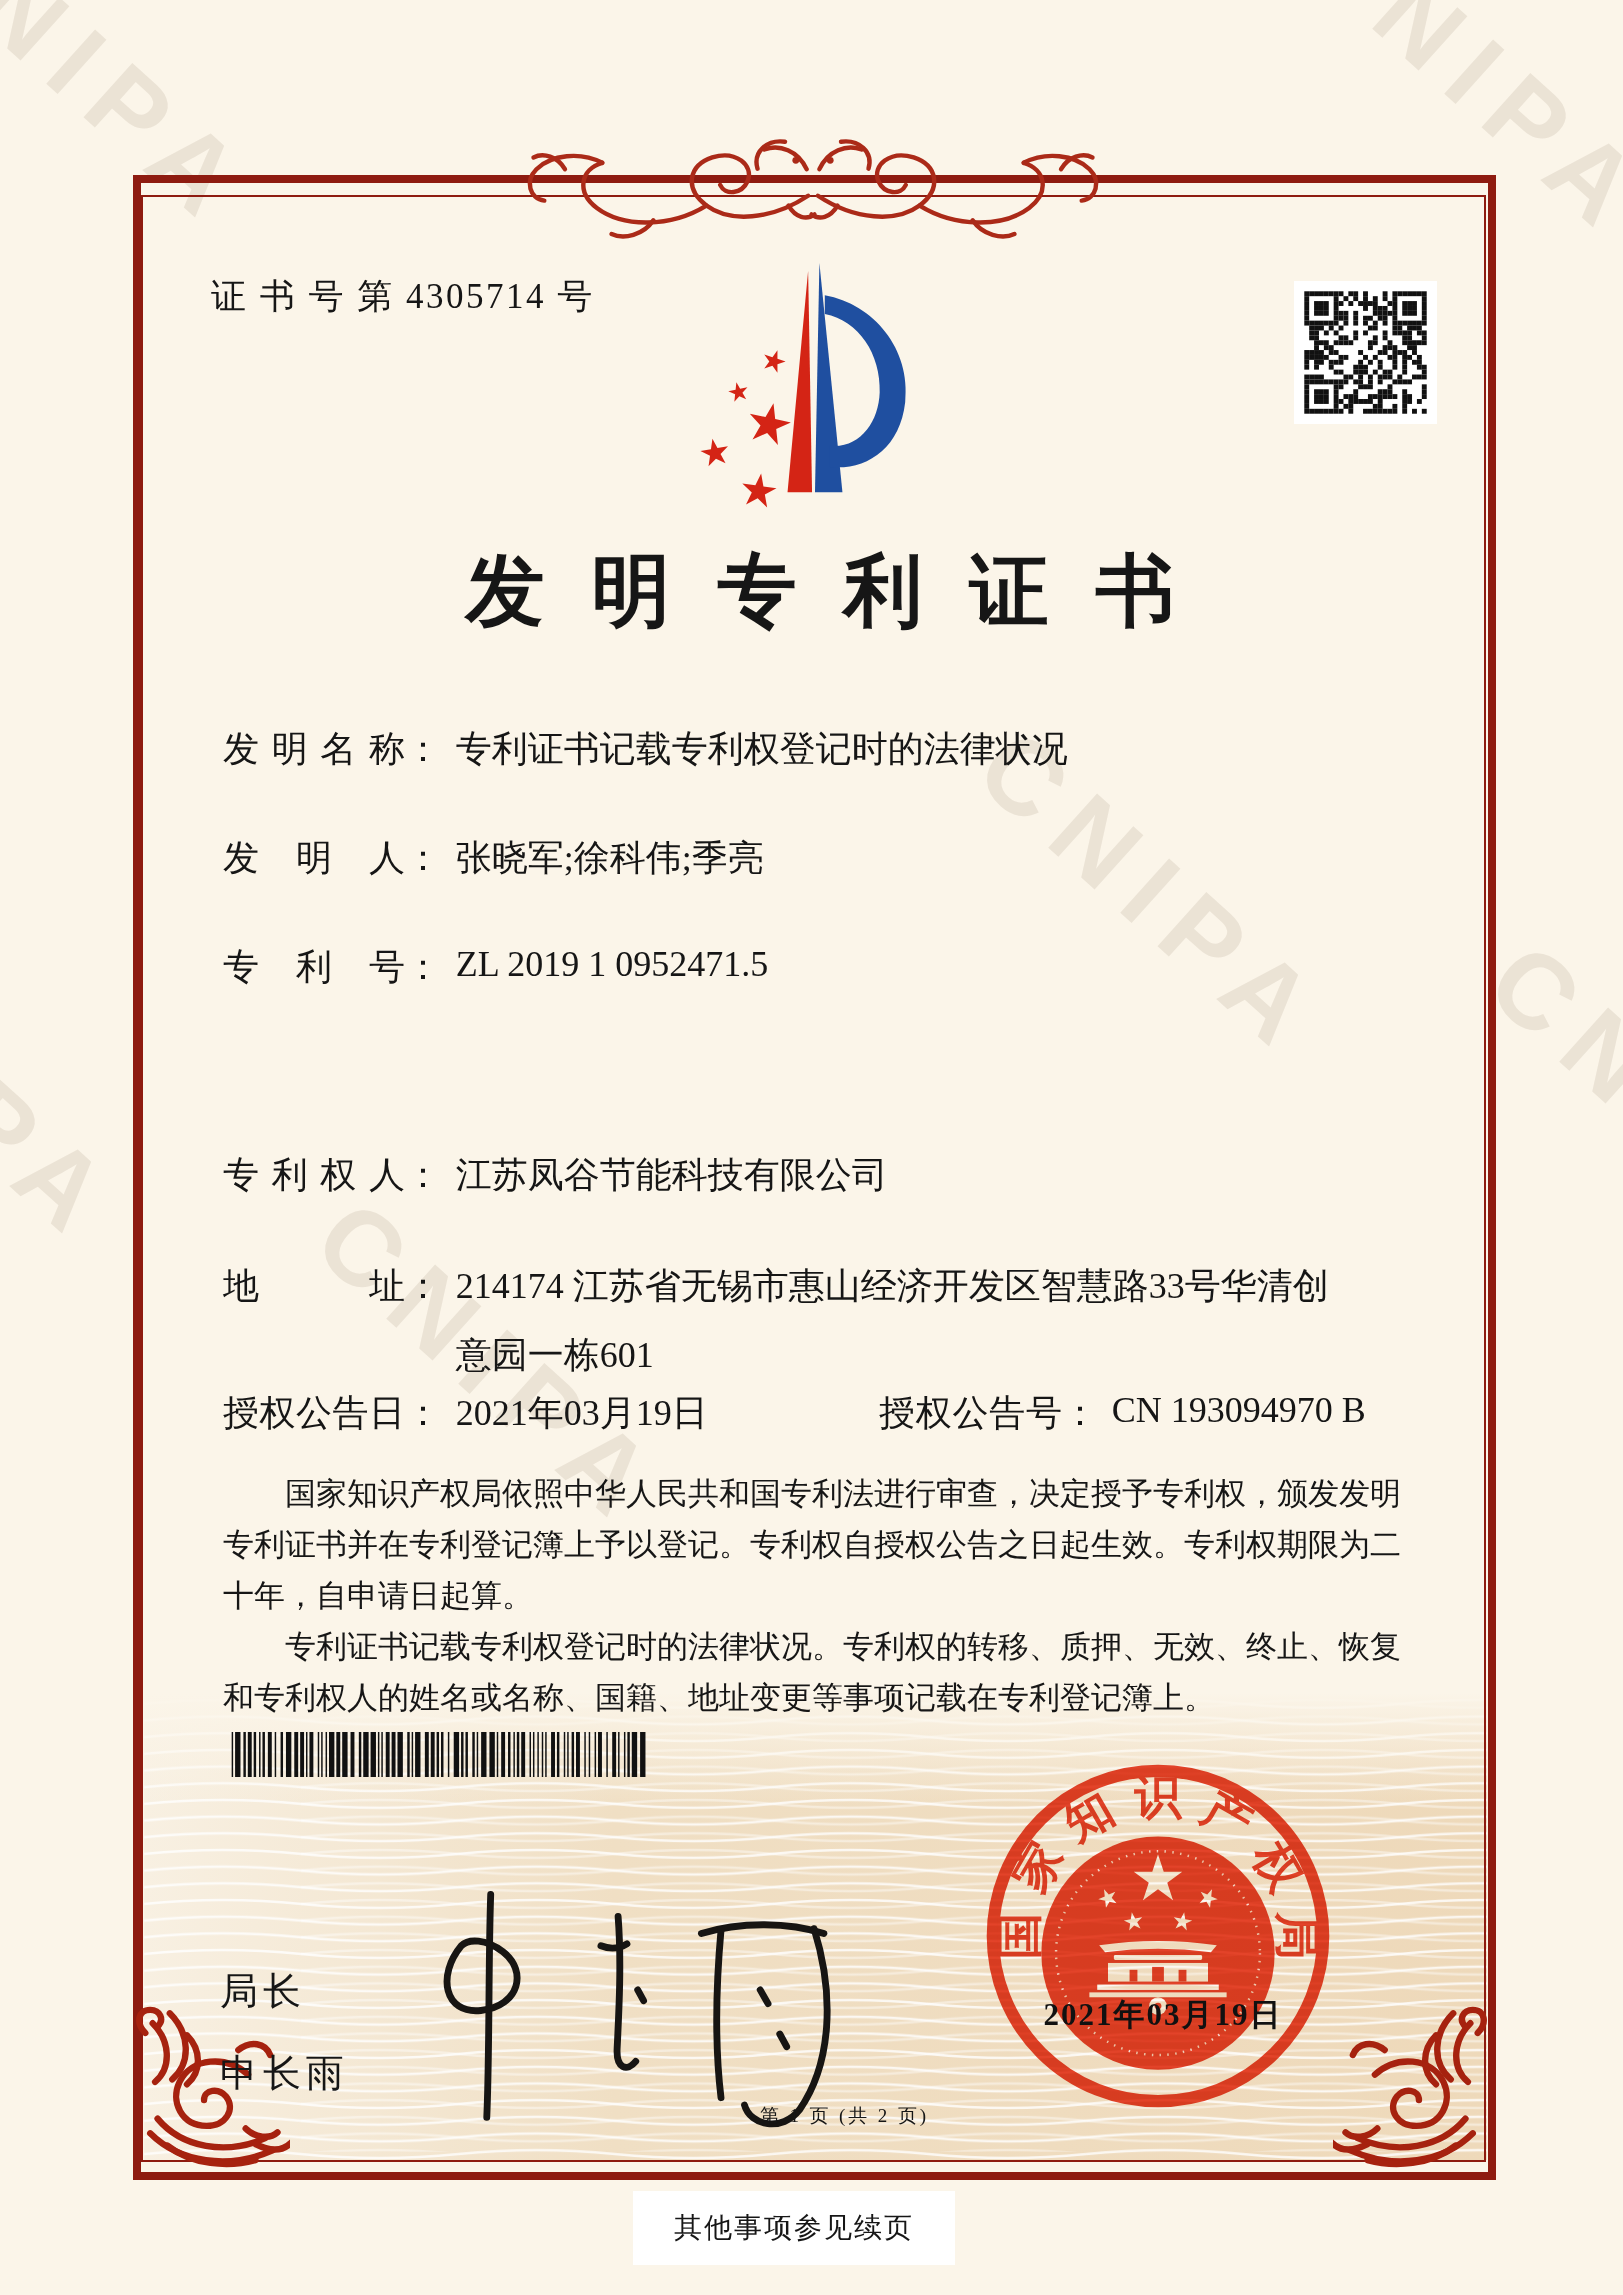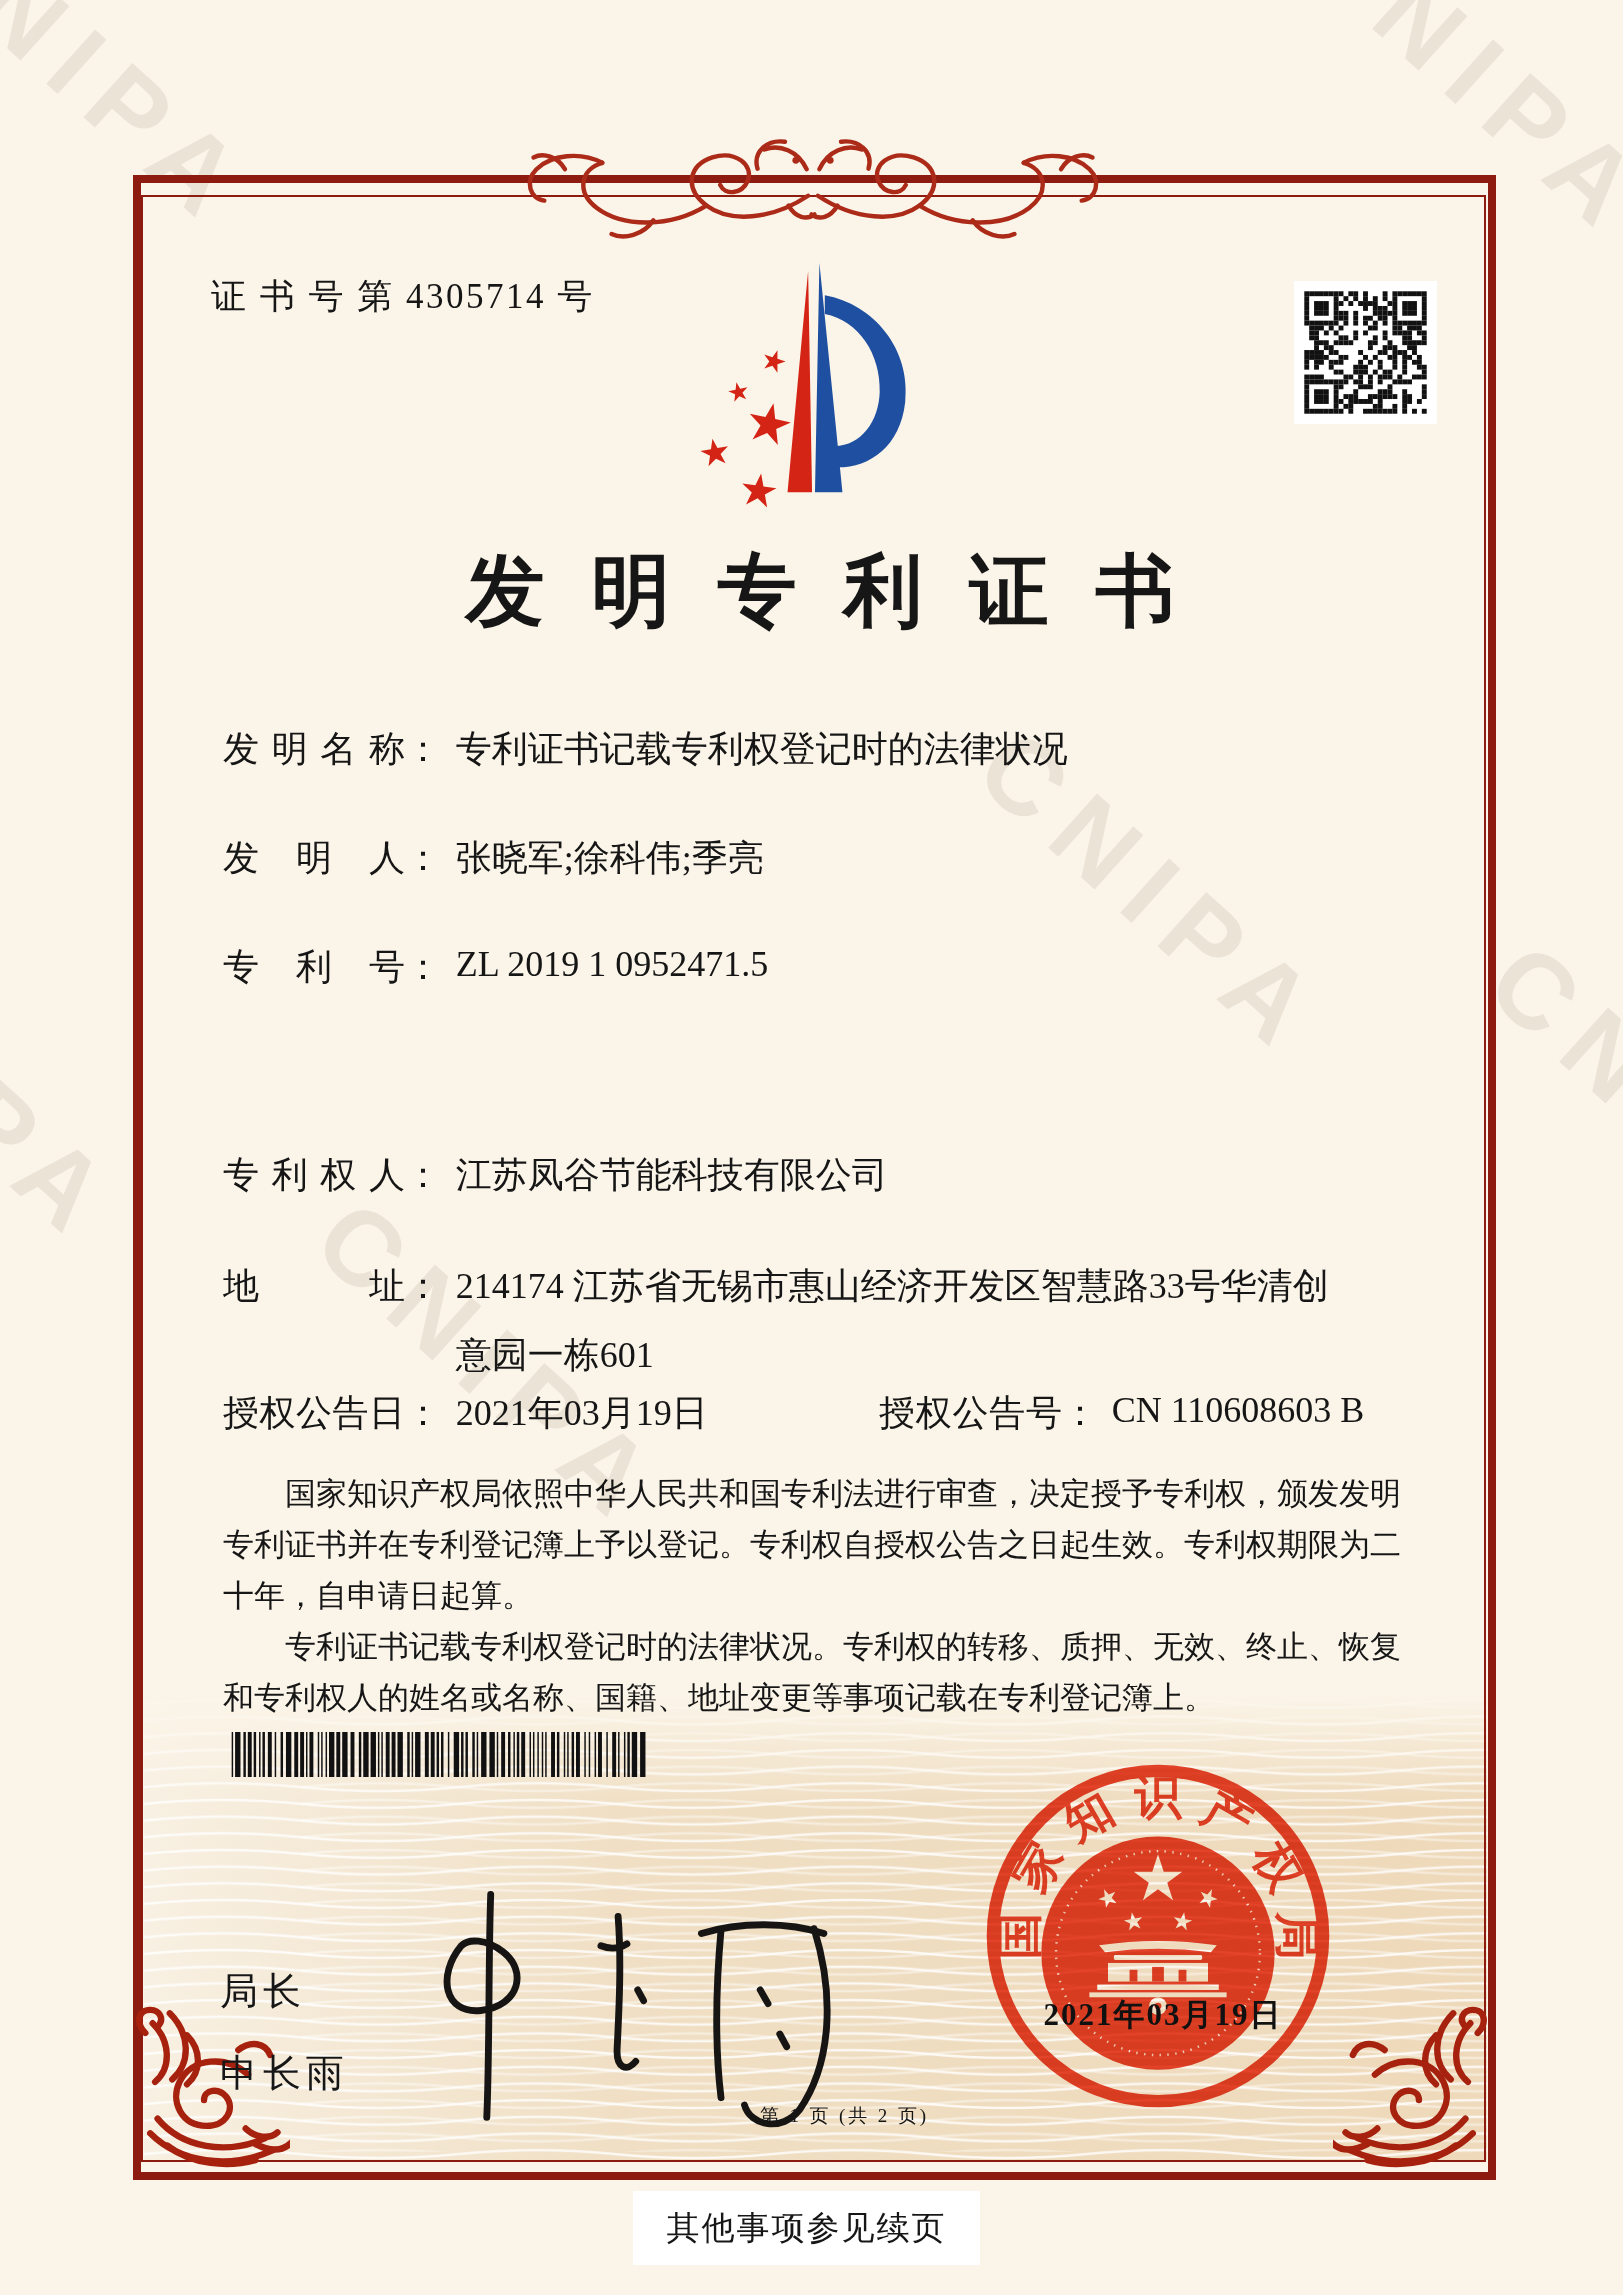--- a/index.html
+++ b/index.html
@@ -30,22 +30,22 @@
   .row2{position:absolute;z-index:5;left:879px;font-size:36px;white-space:nowrap;}
   .row2 .lbl{display:inline-block;width:183px;text-align:justify;text-align-last:justify;vertical-align:top;}
   .row2 .val{padding-left:13.7px;display:inline-block;vertical-align:top;}
   .paras{position:absolute;z-index:5;left:223px;top:1468px;width:1178px;font-size:31px;line-height:51px;
          text-align:justify;}
   .paras p{margin:0;text-indent:2em;}
   .officer{position:absolute;z-index:5;left:220px;font-size:38px;letter-spacing:4.9px;}
   .pageinfo{position:absolute;z-index:5;left:442px;top:2103px;width:805px;text-align:center;font-size:19px;letter-spacing:2.9px;}
   .sealdate{position:absolute;z-index:7;left:1006px;top:1994px;width:314px;text-align:center;
             font-size:31px;letter-spacing:2px;color:#111;font-weight:bold;}
-  .contbox{position:absolute;z-index:5;left:633px;top:2191px;width:347px;height:74px;background:#ffffff;
-           display:flex;align-items:center;justify-content:center;font-size:33px;letter-spacing:2px;}
+  .contbox{position:absolute;z-index:5;left:633px;top:2191px;width:322px;height:74px;background:#ffffff;
+           display:flex;align-items:center;justify-content:center;font-size:28px;letter-spacing:2px;}
   .sig{position:absolute;z-index:5;left:407px;top:1887px;}
   .sealwrap{position:absolute;z-index:6;left:984px;top:1762px;width:348px;height:348px;opacity:0.94;mix-blend-mode:multiply;}
   .qrbox{position:absolute;z-index:5;left:1294px;top:281px;width:143px;height:143px;background:#fff;}
   .barcode{position:absolute;z-index:5;left:231px;top:1732px;}
   .logo{position:absolute;z-index:5;left:699px;top:261px;}
   .sealchar{font-family:"Liberation Serif", serif;font-weight:bold;font-size:96px;text-anchor:middle;dominant-baseline:central;}
 </style>
 </head>
 <body>
 
@@ -502,21 +502,21 @@
     <span class="lbl">专利权人</span><span>：</span><span class="val">江苏凤谷节能科技有限公司</span>
   </div>
   <div class="row" style="top:1252px;line-height:69px">
     <span class="lbl">地址</span><span>：</span><span class="val">214174 江苏省无锡市惠山经济开发区智慧路33号华清创
 意园一栋601</span>
   </div>
   <div class="row" style="top:1389px">
     <span class="lbl">授权公告日</span><span>：</span><span class="val">2021年03月19日</span>
   </div>
   <div class="row2" style="top:1389px">
-    <span class="lbl">授权公告号</span><span>：</span><span class="val">CN 110608603 B</span>
+    <span class="lbl">授权公告号</span><span>：</span><span class="val">CN 193094970 B</span>
   </div>
 
   <div class="paras">
     <p>国家知识产权局依照中华人民共和国专利法进行审查，决定授予专利权，颁发发明专利证书并在专利登记簿上予以登记。专利权自授权公告之日起生效。专利权期限为二十年，自申请日起算。</p>
     <p>专利证书记载专利权登记时的法律状况。专利权的转移、质押、无效、终止、恢复和专利权人的姓名或名称、国籍、地址变更等事项记载在专利登记簿上。</p>
   </div>
 
   <div class="barcode">
     <svg id="barcode-svg" width="421" height="45" viewBox="0 0 858 92">
         <rect x="0" y="0" width="3" height="92" fill="#111"></rect>

